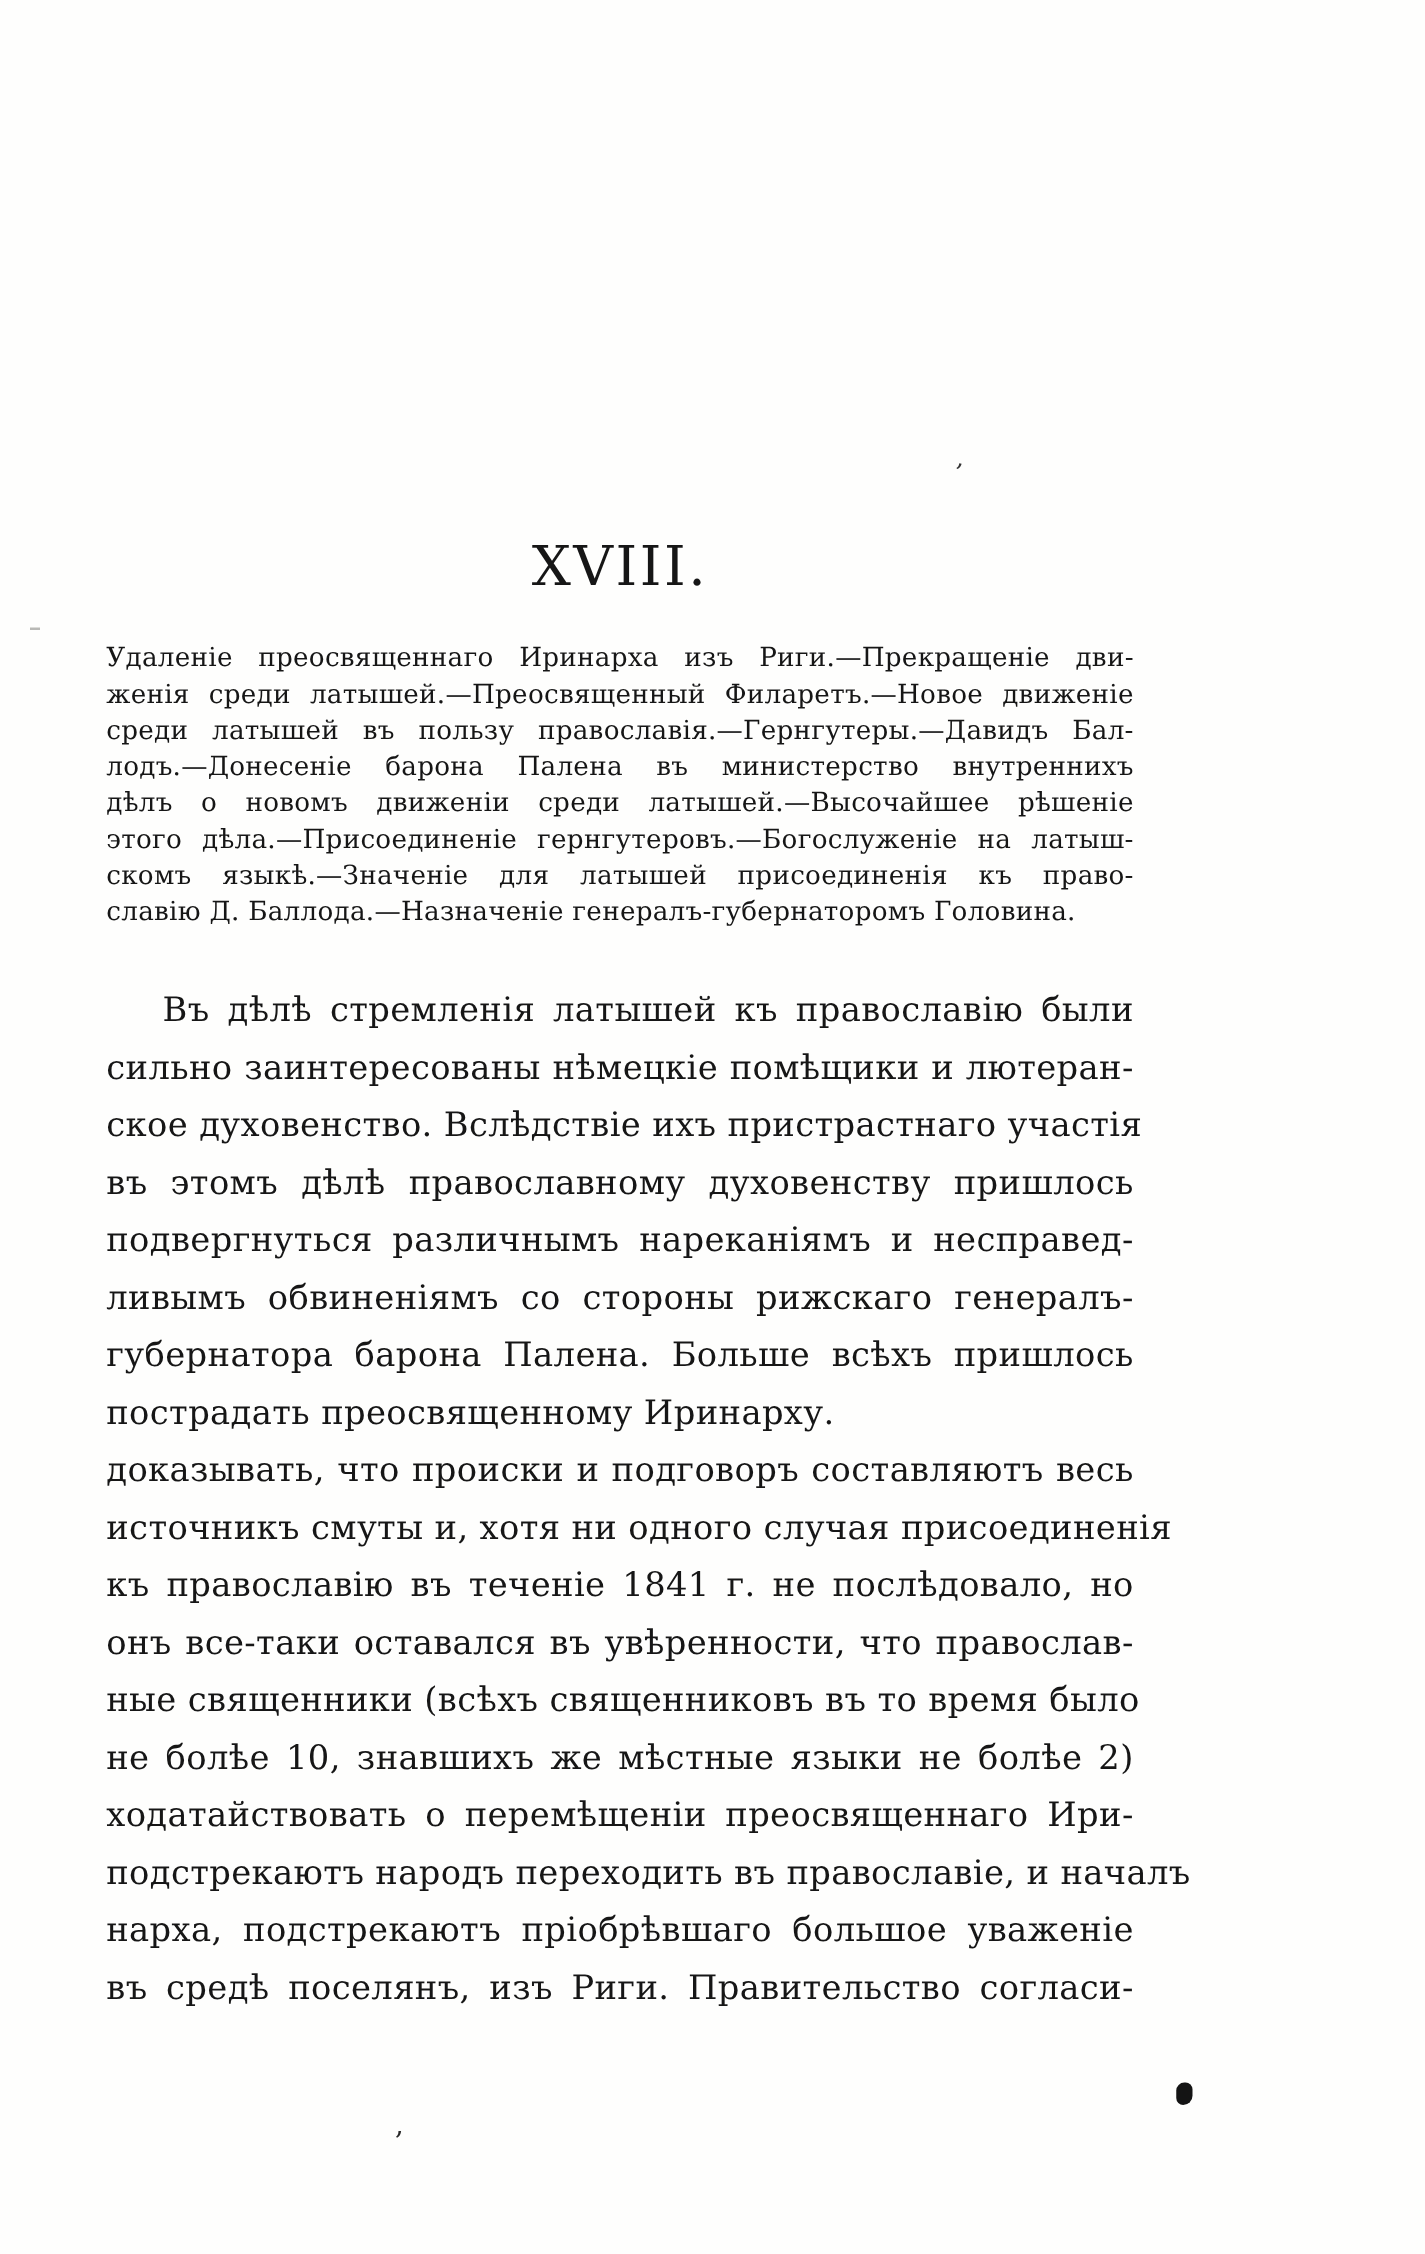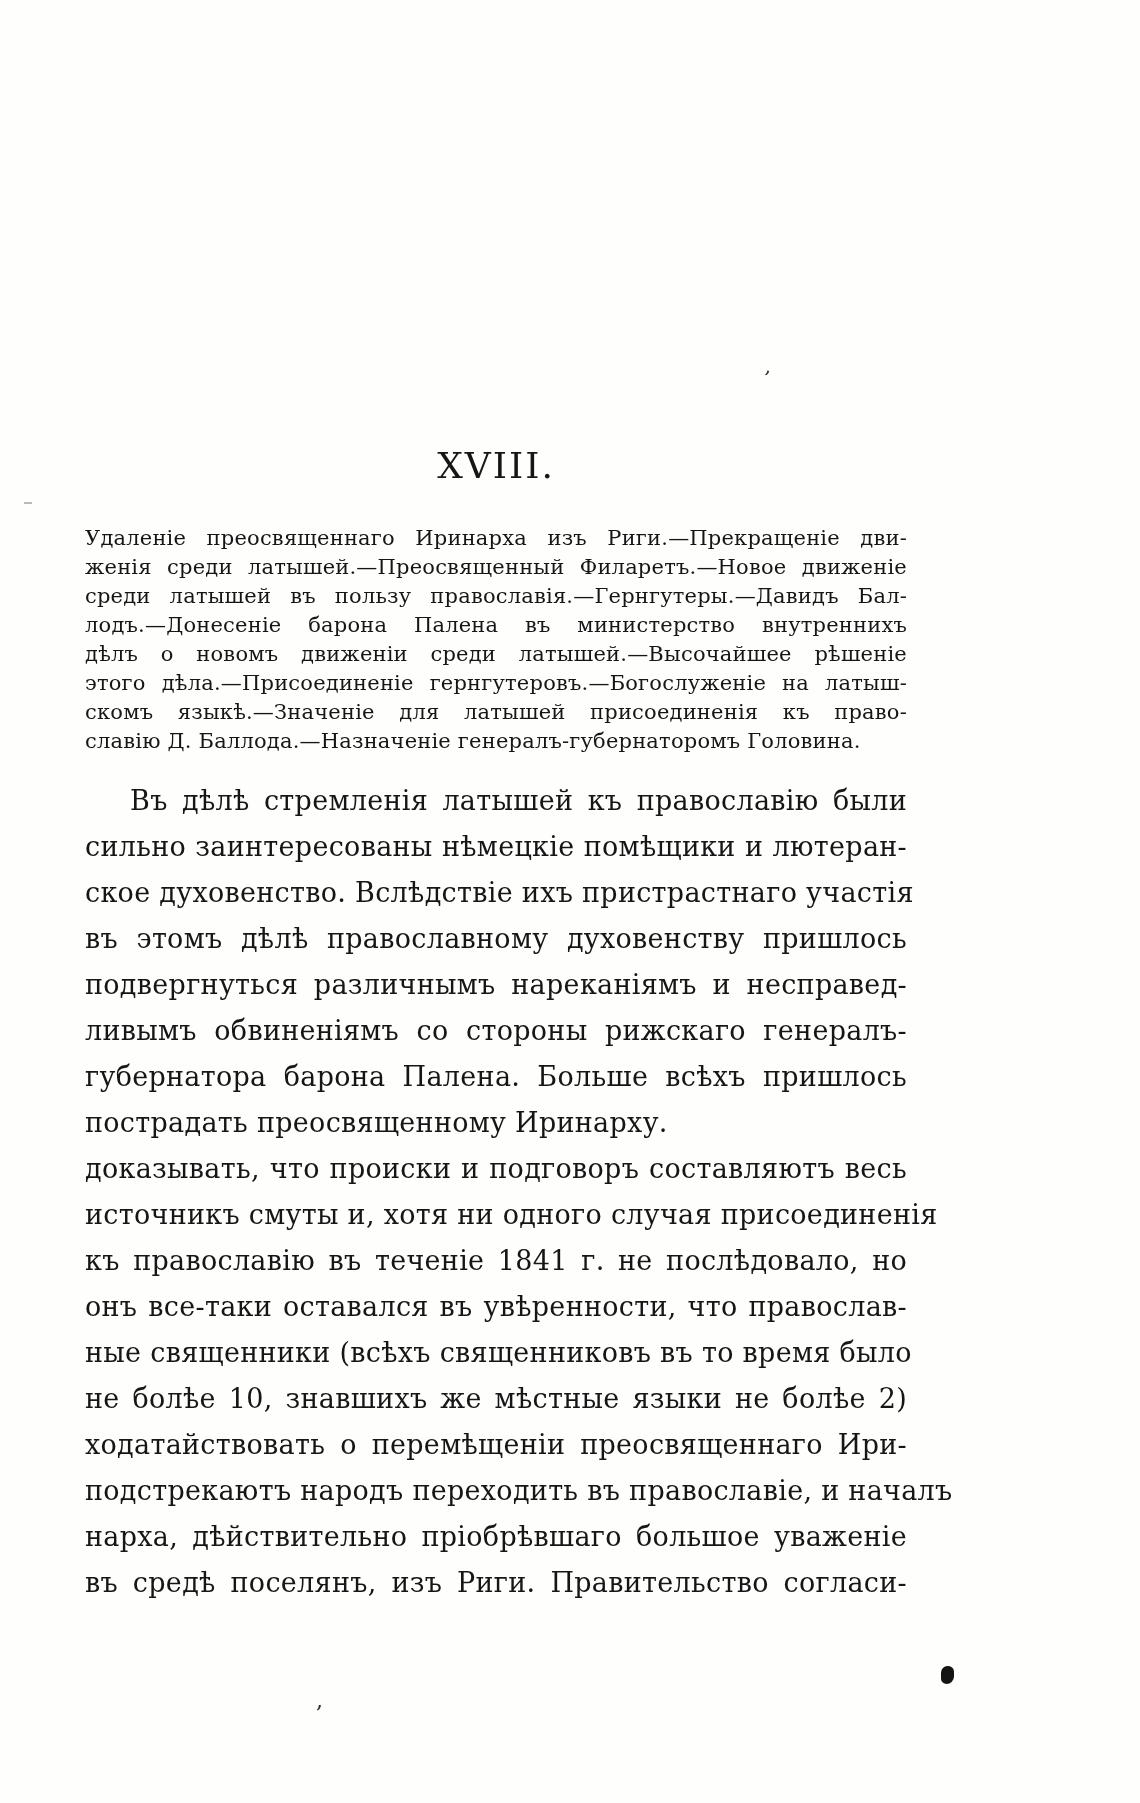--- a/index.html
+++ b/index.html
@@ -12,39 +12,39 @@
     font-family: "DejaVu Serif", "Liberation Serif", serif;
     color: #161616;
   }
   .text-block {
     position: absolute;
     left: 85px;
     top: 430px;
     width: 822px;
   }
   .heading {
-    margin: 16px 0 38px 0;
-    font-size: 36px;
+    margin: 4px 0 38px 0;
+    font-size: 44px;
     font-weight: normal;
     line-height: 40px;
     text-align: center;
     letter-spacing: 2px;
   }
   .summary {
     font-size: 21px;
     line-height: 29px;
     letter-spacing: 0.2px;
   }
   .summary .tline {
     text-align: justify;
     text-align-last: justify;
     white-space: nowrap;
   }
   .bodytext {
-    margin-top: 22px;
+    margin-top: 42px;
     font-size: 27px;
     line-height: 46px;
     letter-spacing: 0.3px;
   }
   .bodytext .tline {
     text-align: justify;
     text-align-last: justify;
     white-space: nowrap;
   }
   .tline.indent { text-indent: 45px; }
@@ -120,21 +120,21 @@
 
     <div class="bodytext para2">
       <div class="tline">доказывать, что происки и подговоръ составляютъ весь</div>
       <div class="tline">источникъ смуты и, хотя ни одного случая присоединенія</div>
       <div class="tline">къ православію въ теченіе 1841 г. не послѣдовало, но</div>
       <div class="tline">онъ все-таки оставался въ увѣренности, что православ-</div>
       <div class="tline">ные священники (всѣхъ священниковъ въ то время было</div>
       <div class="tline">не болѣе 10, знавшихъ же мѣстные языки не болѣе 2)</div>
       <div class="tline">ходатайствовать о перемѣщеніи преосвященнаго Ири-</div>
       <div class="tline">подстрекаютъ народъ переходить въ православіе, и началъ</div>
-      <div class="tline">нарха, дѣйствительно пріобрѣвшаго большое уваженіе</div>
+      <div class="tline">нарха, подстрекаютъ пріобрѣвшаго большое уваженіе</div>
       <div class="tline">въ средѣ поселянъ, изъ Риги. Правительство согласи-</div>
     </div>
 
   </div>
 
   <span class="ink-blot"></span>
   <span class="stray-comma">,</span>
 
 </div>
 

